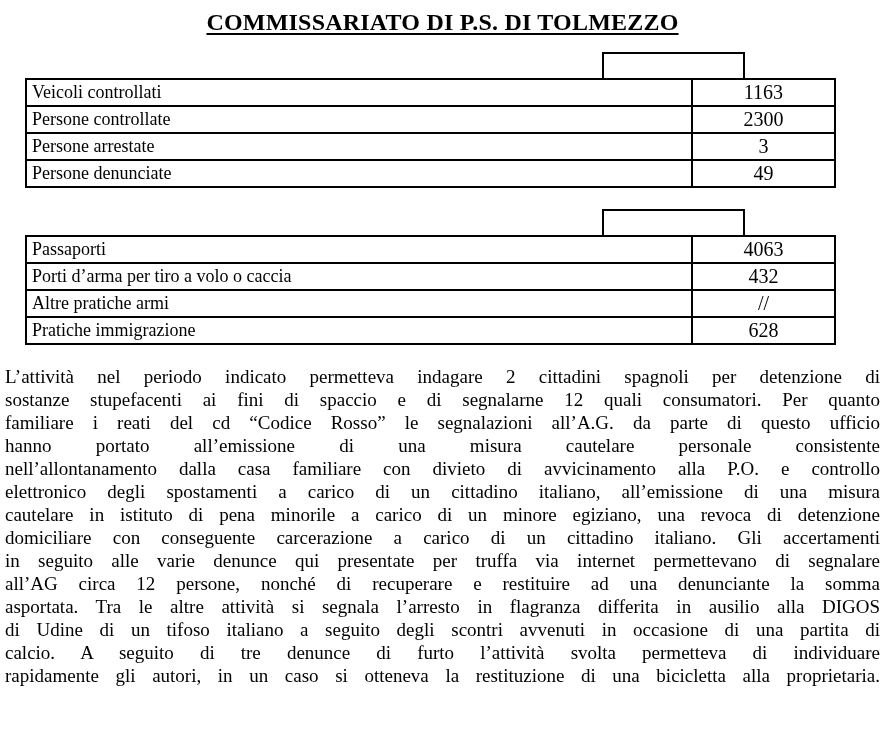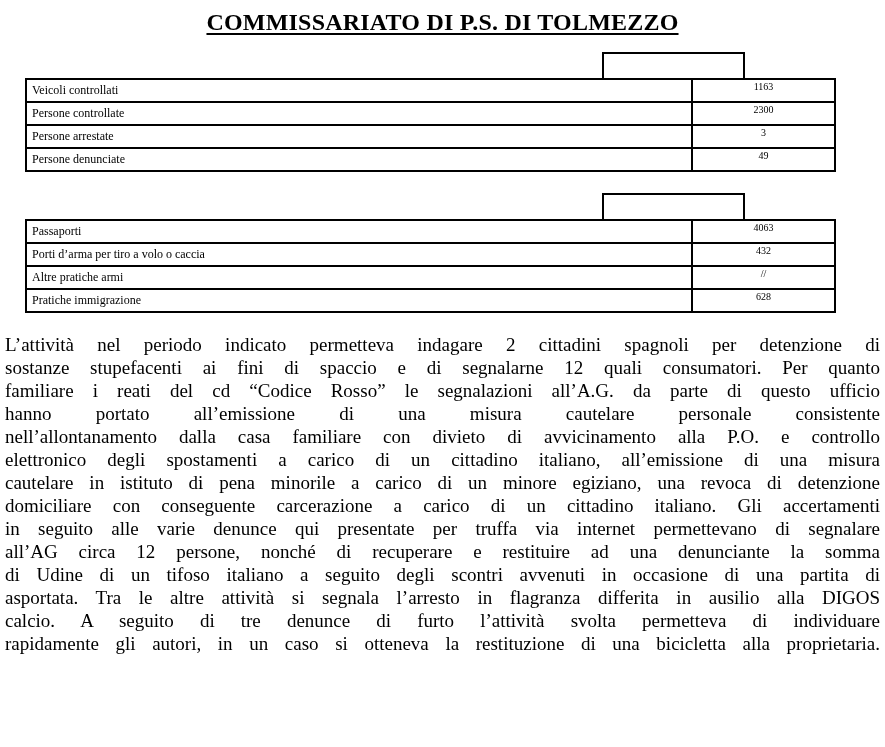--- a/index.html
+++ b/index.html
@@ -47,28 +47,28 @@
     border-collapse: collapse;
     width: 720px;
     table-layout: fixed;
   }
   table.stats td {
     border: 2px solid #000;
     box-sizing: border-box;
   }
   td.lbl {
     width: 666px;
-    font-size: 12px;
+    font-size: 18px;
     padding: 1px 11px 2px 5px;
     height: 23px;
     vertical-align: middle;
   }
   td.val {
     width: 143px;
-    font-size: 10px;
+    font-size: 20px;
     text-align: center;
     vertical-align: top;
     padding-top: 1px;
   }
   .paragraph {
     margin: 20px 5px 0 5px;
     font-size: 19px;
     line-height: 23px;
   }
   .pline {
@@ -140,19 +140,19 @@
     <div class="pline">L’attività nel periodo indicato permetteva indagare 2 cittadini spagnoli per detenzione di</div>
     <div class="pline">sostanze stupefacenti ai fini di spaccio e di segnalarne 12 quali consumatori. Per quanto</div>
     <div class="pline">familiare i reati del cd “Codice Rosso” le segnalazioni all’A.G. da parte di questo ufficio</div>
     <div class="pline">hanno portato all’emissione di una misura cautelare personale consistente</div>
     <div class="pline">nell’allontanamento dalla casa familiare con divieto di avvicinamento alla P.O. e controllo</div>
     <div class="pline">elettronico degli spostamenti a carico di un cittadino italiano, all’emissione di una misura</div>
     <div class="pline">cautelare in istituto di pena minorile a carico di un minore egiziano, una revoca di detenzione</div>
     <div class="pline">domiciliare con conseguente carcerazione a carico di un cittadino italiano. Gli accertamenti</div>
     <div class="pline">in seguito alle varie denunce qui presentate per truffa via internet permettevano di segnalare</div>
     <div class="pline">all’AG circa 12 persone, nonché di recuperare e restituire ad una denunciante la somma</div>
+    <div class="pline">asportata. Tra le altre attività si segnala l’arresto in flagranza differita in ausilio alla DIGOS</div>
     <div class="pline">di Udine di un tifoso italiano a seguito degli scontri avvenuti in occasione di una partita di</div>
-    <div class="pline">asportata. Tra le altre attività si segnala l’arresto in flagranza differita in ausilio alla DIGOS</div>
     <div class="pline">calcio. A seguito di tre denunce di furto l’attività svolta permetteva di individuare</div>
     <div class="pline">rapidamente gli autori, in un caso si otteneva la restituzione di una bicicletta alla proprietaria.</div>
   </div>
 
 </div>
 
 </body></html>

